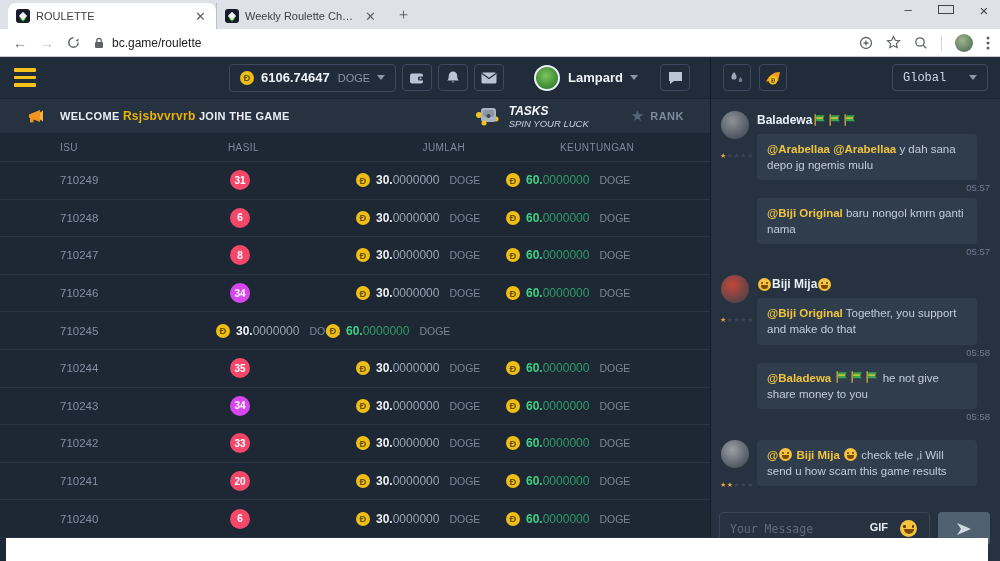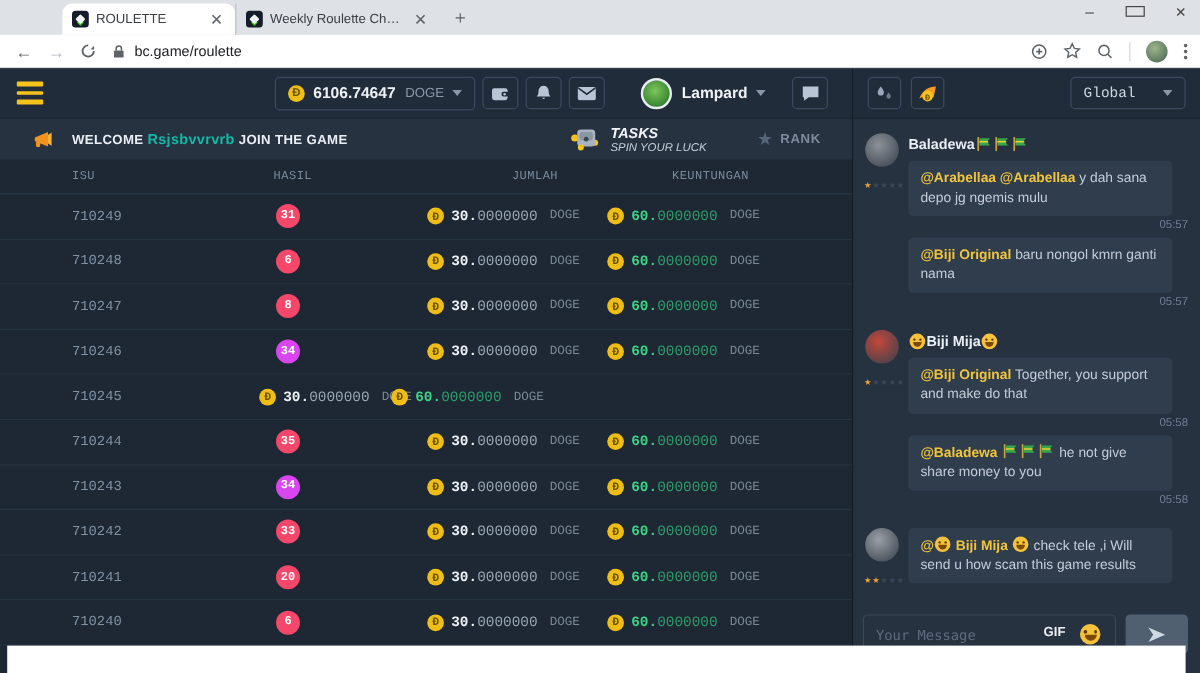--- a/index.html
+++ b/index.html
@@ -4,21 +4,21 @@
 <style>
   * { margin:0; padding:0; box-sizing:border-box; }
   html,body { width:1000px; height:561px; overflow:hidden; background:#10151d;
               font-family:"Liberation Sans", sans-serif; }
   #screen { position:relative; width:1000px; height:561px; background:#1d2834; }
 
   
   .chrome { position:absolute; top:0; left:0; width:1000px; height:57px; background:#dee1e6; }
   .tabstrip { position:relative; height:29px; display:flex; align-items:flex-end; padding-left:8px; }
   .tab { display:flex; align-items:center; height:26px; padding:0 8px; font-size:11px; color:#3c4043; }
-  .tab.active { background:#ffffff; border-radius:8px 8px 0 0; width:144px;margin-left:44px; }
+  .tab.active { background:#ffffff; border-radius:8px 8px 0 0; width:208px; }
   .tab.inactive { width:170px; border-left:1px solid #bdc1c6; }
   .tab .title { flex:1; white-space:nowrap; overflow:hidden; text-overflow:ellipsis; margin:0 6px; }
   .tab .close { font-size:13px; color:#5f6368; padding:0 2px; }
   .favicon { width:14px; height:14px; border-radius:3px; background:#171c2b; display:flex; align-items:center; justify-content:center; flex:none; }
   .favicon i { width:6px; height:6px; background:#eef3f6; transform:rotate(45deg); display:block; border-radius:1px; box-shadow:2px 2px 0 -1px #3bc117; }
   .newtab { font-size:15px; color:#5f6368; margin-left:10px; margin-bottom:5px; }
   .winctl { position:absolute; right:8px; top:2px; display:flex; gap:22px; color:#444; font-size:13px; }
   .winctl span { width:16px; text-align:center; }
   .wbox { display:inline-block; width:9px; height:9px; border:1.4px solid #444; margin-top:3px; }
   .urlbar { height:28px; background:#ffffff; display:flex; align-items:center; border-bottom:1px solid #c9ccd1; }
@@ -49,32 +49,32 @@
   .sqbtn { width:30px; height:27px; border:1px solid #3c4960; border-radius:4px; display:flex; align-items:center; justify-content:center; margin-left:6px; }
   .user { display:flex; align-items:center; margin-left:30px; }
   .user-av { width:26px; height:26px; border-radius:50%; background:radial-gradient(circle at 45% 40%, #7cc55c, #3f8c35 65%, #2c6128); border:2px solid #e9eef4; }
   .user-name { color:#eef2f7; font-weight:bold; font-size:13px; margin-left:8px; }
   .chatbtn { margin-left:22px; }
 
   
   .banner { height:34px; background:#263240; display:flex; align-items:center; }
   .banner-left { display:flex; align-items:center; margin-left:26px; }
   .wtext { font-size:11px; font-weight:bold; color:#e9eef5; margin-left:14px; letter-spacing:.3px; }
-  .wname { color:#14b8a6; font-size:12px; }
+  .wname { color:#eab308; font-size:12px; }
   .banner-right { margin-left:auto; display:flex; align-items:center; margin-right:26px; gap:42px; }
   .tasks { display:flex; align-items:center; }
   .tasks-txt { margin-left:8px; font-style:italic; }
   .tasks-title { font-size:12px; font-weight:bold; color:#f2f5f9; }
   .tasks-sub { font-size:9.5px; color:#c7d0dc; }
   .rank { display:flex; align-items:center; }
   .rank .star { color:#55657a; font-size:15px; }
   .rank-label { color:#7c8a9c; font-size:11px; font-weight:bold; margin-left:6px; letter-spacing:.5px; }
 
   
-  .rt-head, .trow { display:grid; grid-template-columns:170px 140px 180px 1fr; align-items:center;font-family:Liberation Mono, monospace; }
+  .rt-head, .trow { display:grid; grid-template-columns:170px 140px 180px 1fr; align-items:center; }
   .rt-head { height:28px; color:#7c8a9c; font-size:10px; letter-spacing:.4px; }
   .h-isu { padding-left:60px; }
   .h-hasil { padding-left:58px; }
   .h-jumlah { text-align:right; padding-right:25px; }
   .h-keunt { padding-left:70px; }
   .rt-body { border-top:1px solid #2a3747; }
   .trow { height:37.6px; border-bottom:1px solid #273443; }
   .c-isu { padding-left:60px; color:#8191a4; font-size:11.5px; }
   .c-hasil { display:flex; justify-content:center; }
   .badge { width:20px; height:20px; border-radius:50%; color:#fff; font-size:10px; font-weight:bold;

